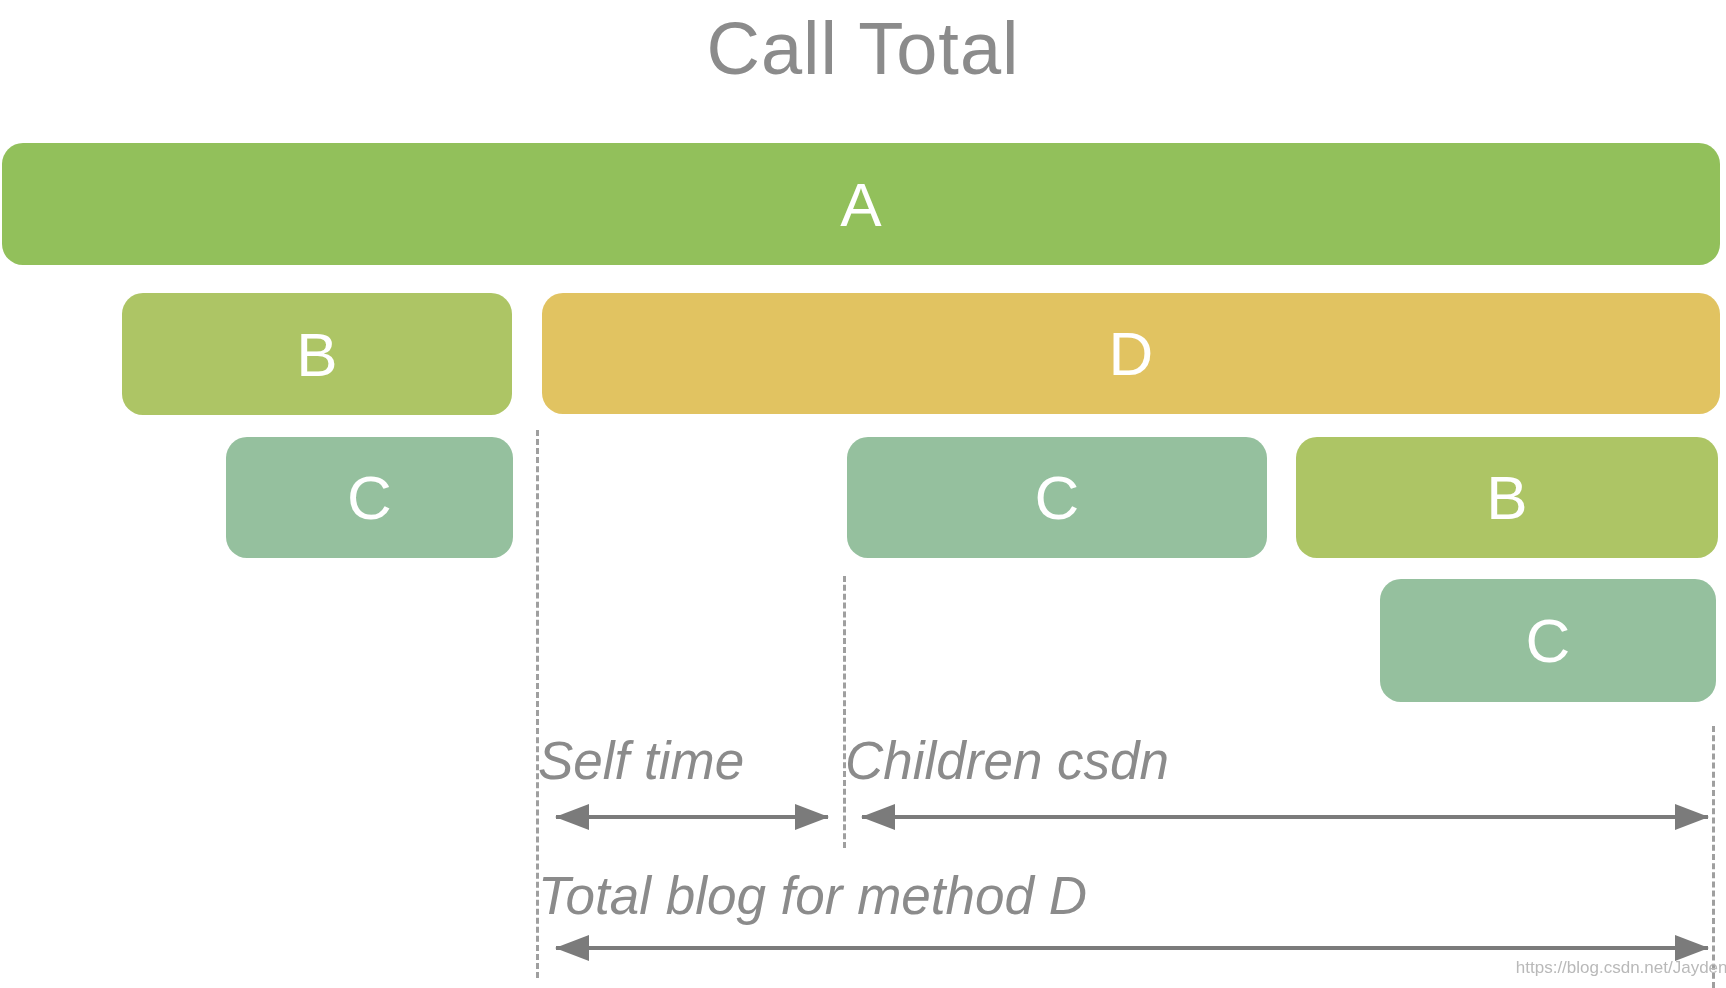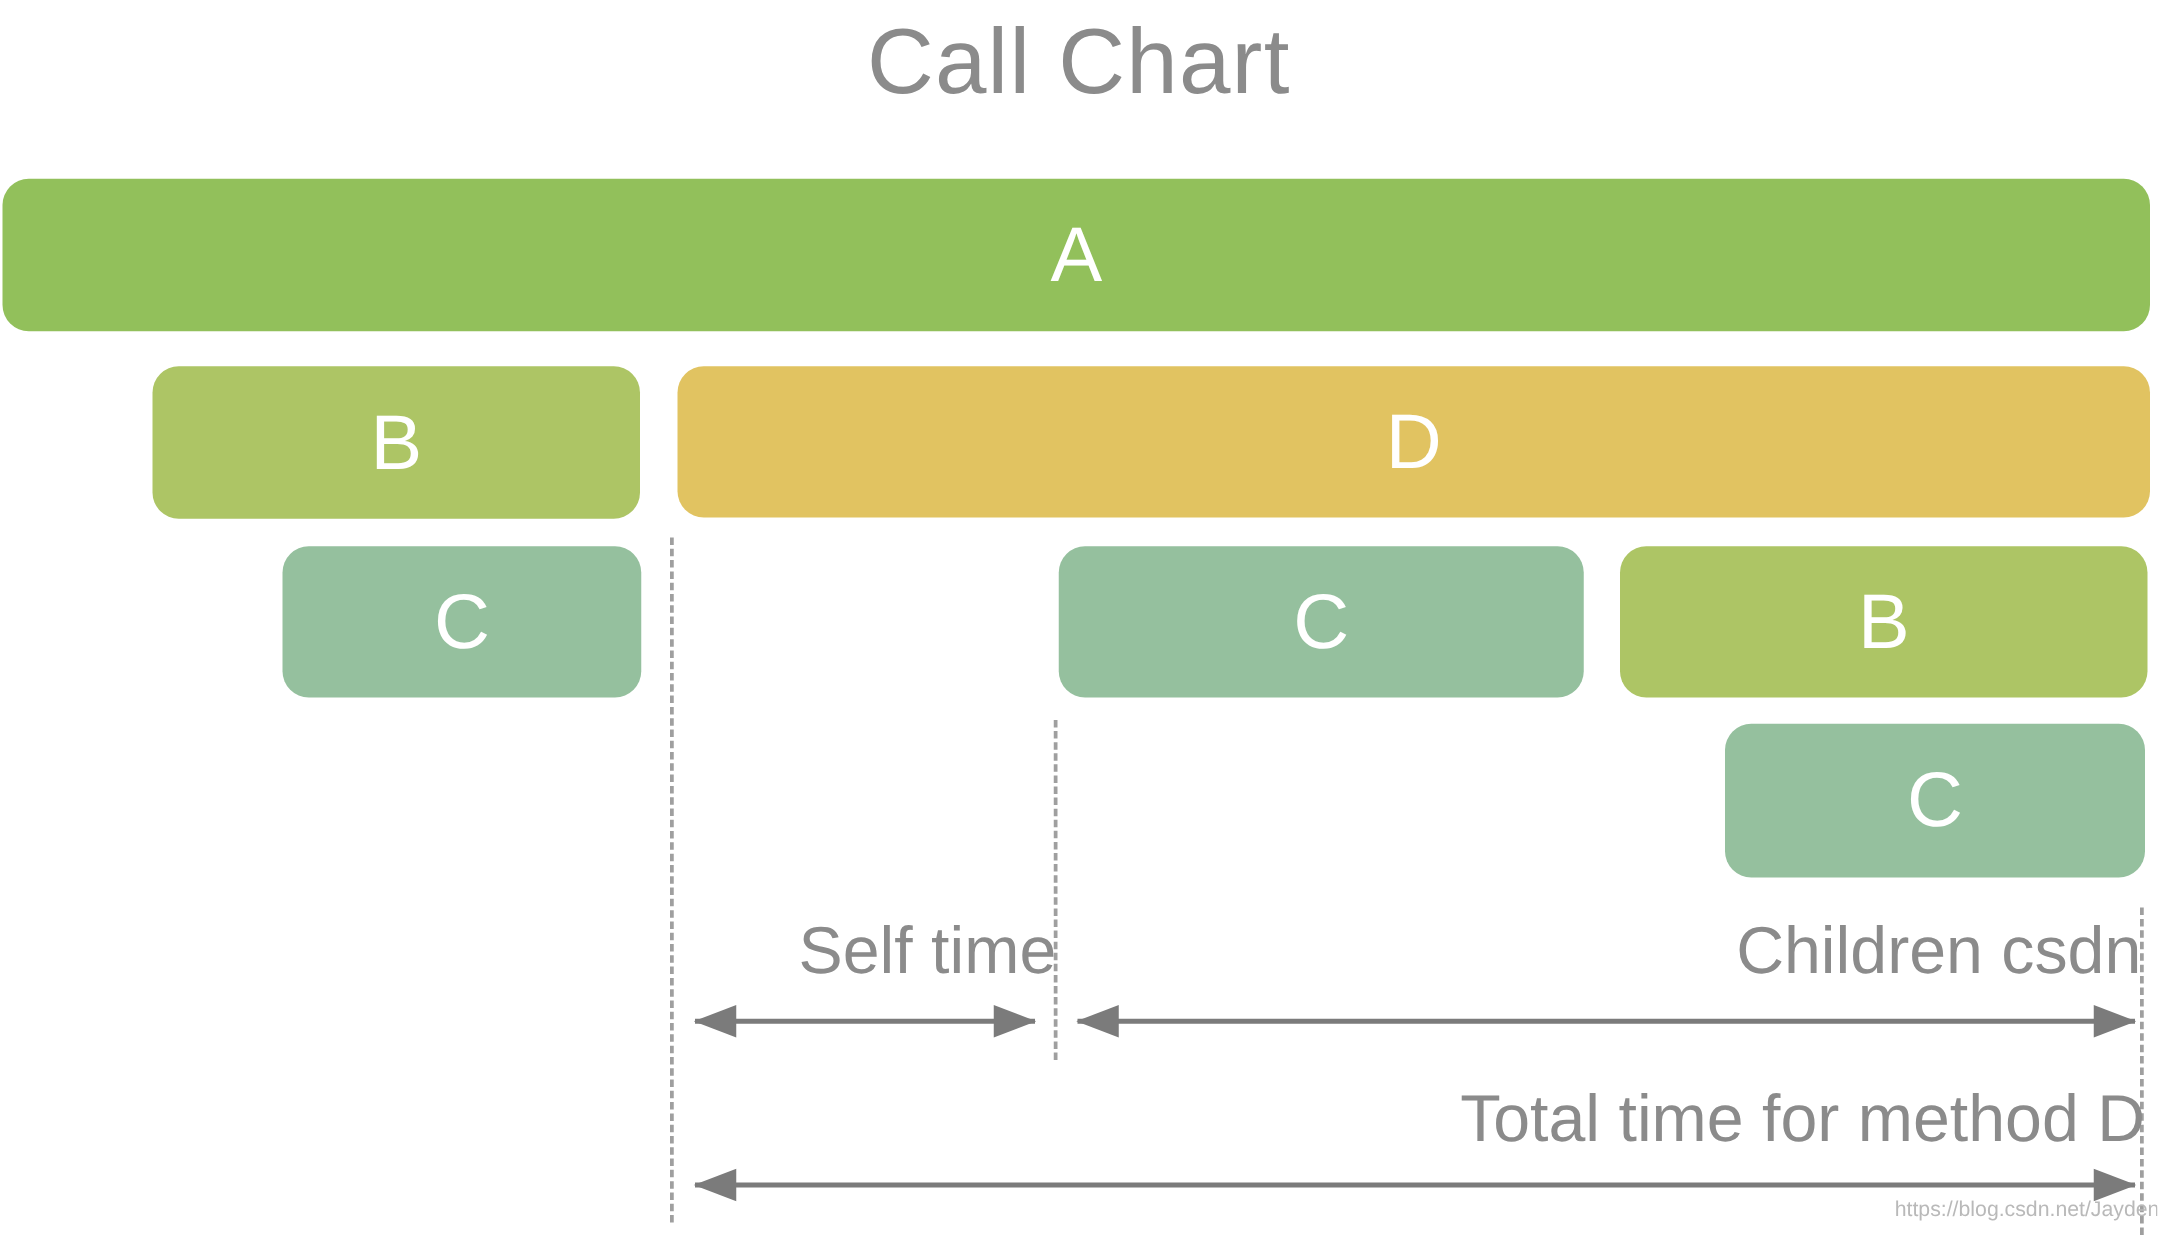--- a/index.html
+++ b/index.html
@@ -32,24 +32,25 @@
   .bar-c3  {left:1380px;top:579px; width:336px;  height:123px;}
   .dash{
     position:absolute;width:0;
     border-left:3px dashed var(--dashed-line,#9f9f9f);
   }
   .dash-1{left:536px; top:430px; height:548px;}
   .dash-2{left:843px; top:576px; height:272px;}
   .dash-3{left:1712px;top:726px; height:262px;}
   .note{
     position:absolute;
-    text-align:right;
+    text-align:left;
     font-size:53px;font-weight:300;
     color:var(--muted-text,#8b8b8b);
     line-height:1.1;
+    font-style:italic;
   }
   .note-self    {left:538px; top:732px; width:307px;}
   .note-children{left:845px; top:732px; width:868px;}
   .note-total   {left:538px; top:867px; width:1178px;}
   .arrow{
     position:absolute;height:4px;
     background:var(--arrow,#7b7b7b);
   }
   .arrow::before{
     content:"";position:absolute;left:-1px;top:-11px;
@@ -71,21 +72,21 @@
     font-size:17px;
     color:var(--watermark,#b9b9b9);
     white-space:nowrap;
   }
 </style>
 </head>
 <body>
 
 <div id="stage">
 
-  <div class="title">Call Chart</div>
+  <div class="title">Call Total</div>
 
   <div class="bar bar-a" style="background: rgb(146, 192, 91);">
     <span>A</span>
   </div>
 
   <div class="bar bar-b1" style="background: rgb(173, 197, 101);">
     <span>B</span>
   </div>
   <div class="bar bar-d" style="background: rgb(225, 195, 97);">
     <span>D</span>
@@ -104,21 +105,21 @@
   <div class="bar bar-c3" style="background: rgb(149, 192, 158);">
     <span>C</span>
   </div>
 
   <div class="dash dash-1"></div>
   <div class="dash dash-2"></div>
   <div class="dash dash-3"></div>
 
   <div class="note note-self">Self time</div>
   <div class="note note-children">Children csdn</div>
-  <div class="note note-total">Total time for method D</div>
+  <div class="note note-total">Total blog for method D</div>
 
   <div class="arrow arrow-self"></div>
   <div class="arrow arrow-children"></div>
   <div class="arrow arrow-total"></div>
 
   <div class="watermark">https://blog.csdn.net/Jaydenx</div>
 
 </div>
 
 </body></html>

